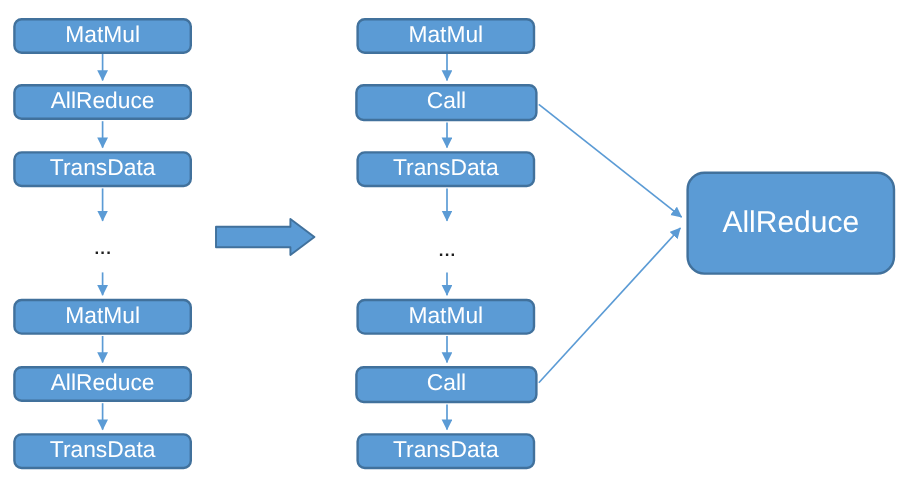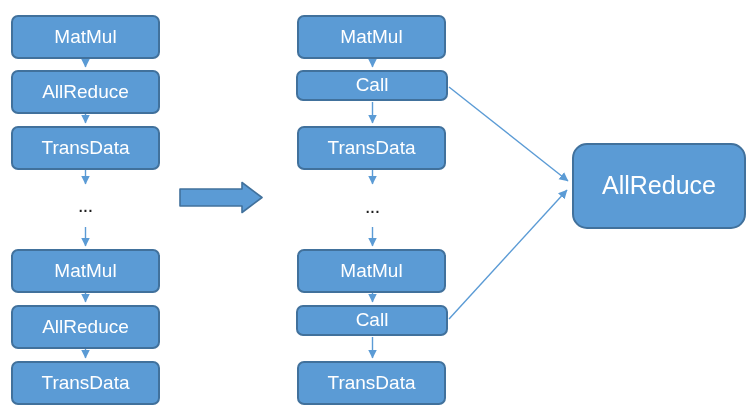--- a/index.html
+++ b/index.html
@@ -32,21 +32,21 @@
   }
   .shape-arrow {
     fill: var(--node-fill, #5B9BD5);
     stroke: var(--node-border, #41719C);
     stroke-width: 1.6;
     stroke-linejoin: round;
   }
   .node {
     position: absolute;
     width: 149px;
-    height: 44px;
+    height: 30px;
     box-sizing: border-box;
     background: var(--node-fill, #5B9BD5);
     border: 2px solid var(--node-border, #41719C);
     border-radius: 7px;
     color: var(--node-text, #FFFFFF);
     font-size: 19px;
     display: flex;
     align-items: center;
     justify-content: center;
     line-height: 1;

